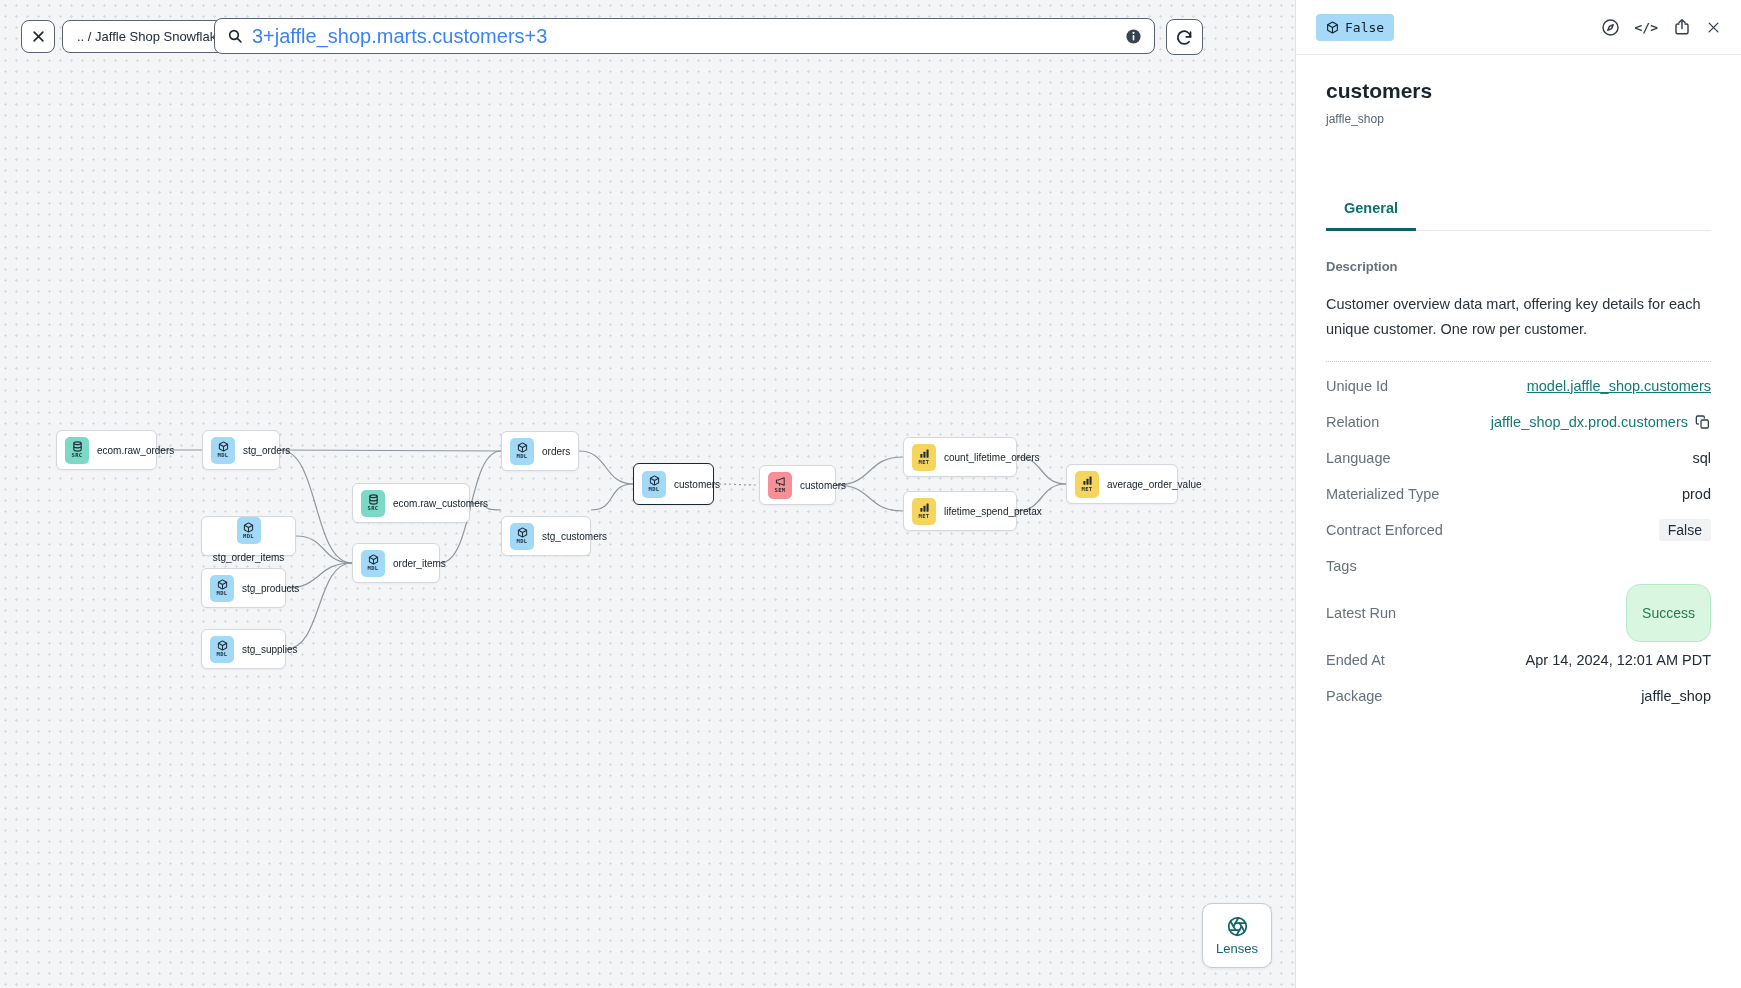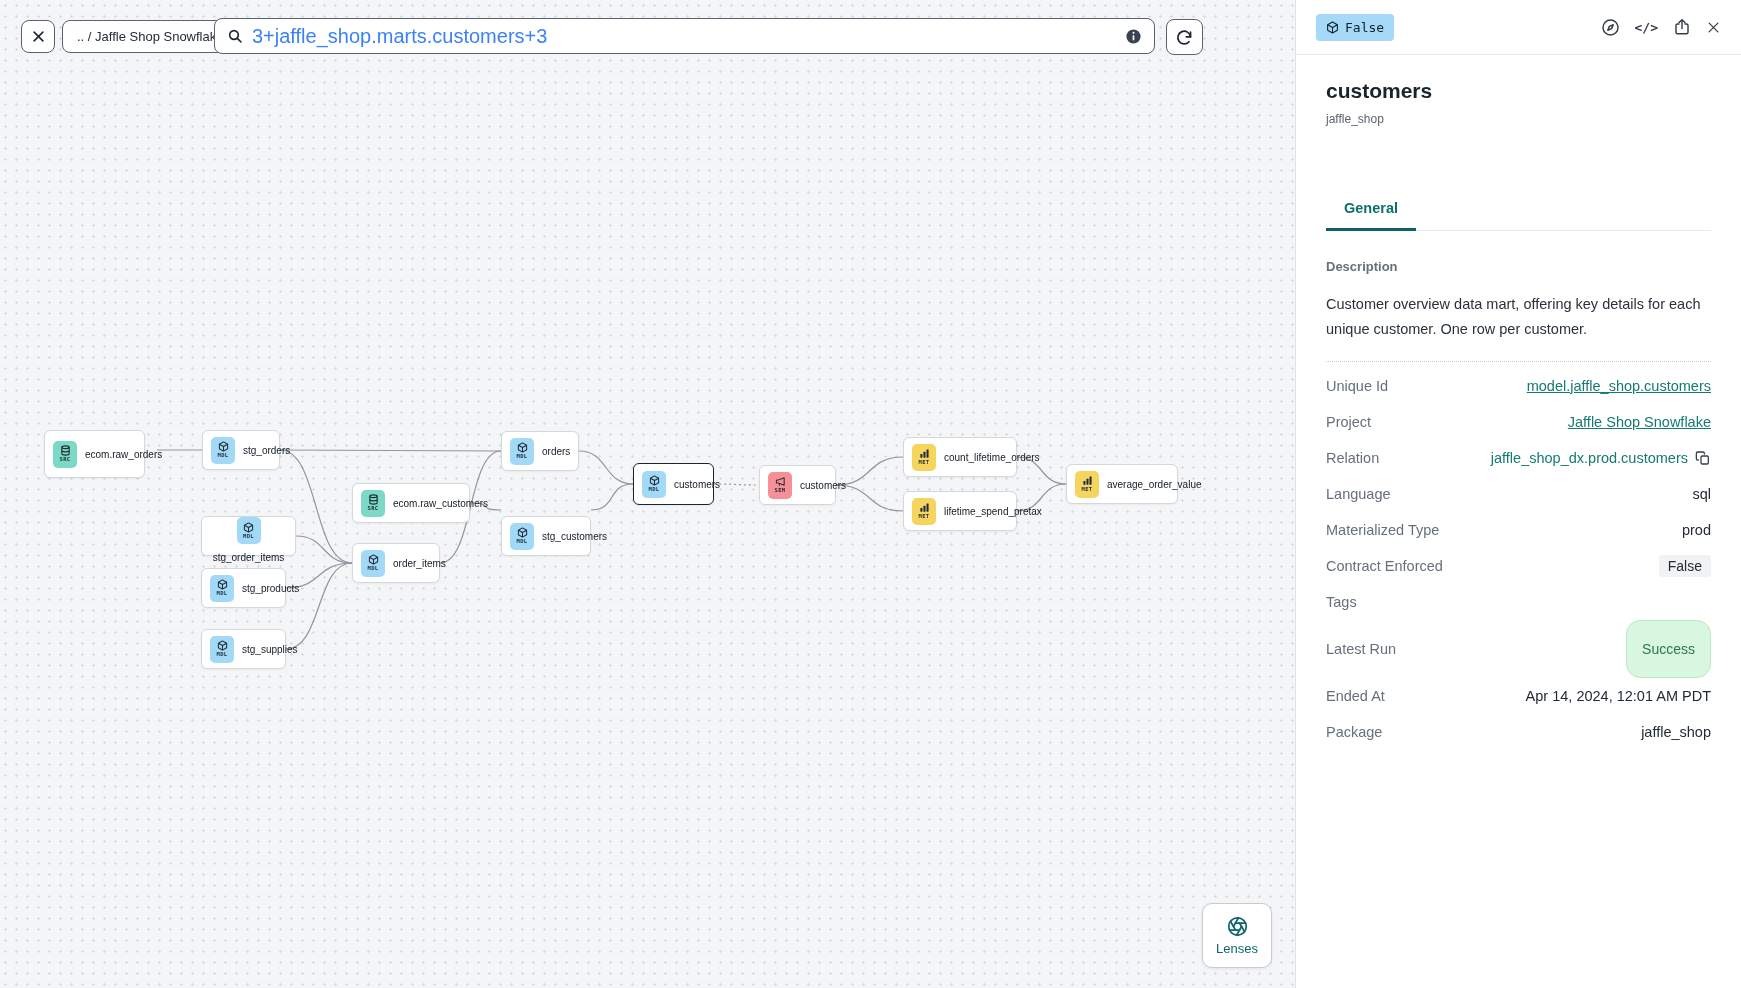--- a/index.html
+++ b/index.html
@@ -91,21 +91,21 @@
         <path d="M440 563 C 473.55 563, 467.45 451, 501 451" fill="none" stroke="#8f969e" stroke-width="1.2"></path>
         <path d="M579 451 C 608.7 451, 603.3 484, 633 484" fill="none" stroke="#8f969e" stroke-width="1.2"></path>
         <path d="M591 510 C 617 510, 607 484, 633 484" fill="none" stroke="#8f969e" stroke-width="1.2"></path>
         <path d="M714 484 C 740 484, 733 485, 759 485" fill="none" stroke="#8f969e" stroke-width="1.2" stroke-dasharray="2 3"></path>
         <path d="M836 485 C 872.85 485, 866.15 457, 903 457" fill="none" stroke="#8f969e" stroke-width="1.2"></path>
         <path d="M836 485 C 872.85 485, 866.15 511, 903 511" fill="none" stroke="#8f969e" stroke-width="1.2"></path>
         <path d="M1017 457 C 1043.95 457, 1039.05 484, 1066 484" fill="none" stroke="#8f969e" stroke-width="1.2"></path>
         <path d="M1017 511 C 1043.95 511, 1039.05 484, 1066 484" fill="none" stroke="#8f969e" stroke-width="1.2"></path>
       </svg>
     <div id="nodes-layer">
-        <div class="node" style="left: 44px; top: 430px; width: 101px; height: 48px;">
+        <div class="node" style="left: 56px; top: 430px; width: 101px; height: 40px;">
           <span class="chip" style="background:#7cd9c5">
             <svg width="11" height="11" viewBox="0 0 24 24" fill="none" stroke="#1e2a36" stroke-width="2.4">
               <ellipse cx="12" cy="5" rx="8" ry="3"></ellipse>
               <path d="M4 5v14c0 1.7 3.6 3 8 3s8-1.3 8-3V5"></path>
               <path d="M4 12c0 1.7 3.6 3 8 3s8-1.3 8-3"></path>
             </svg>
             <span class="chip-code">SRC</span>
           </span>
           <span class="node-label">ecom.raw_orders</span>
         </div>
@@ -333,26 +333,20 @@
       <div class="dot-sep"></div>
 
       <div class="rows" id="detail-rows">
           <div class="row">
             <span class="row-label">Unique Id</span>
             <span class="row-value">
               <a href="#">model.jaffle_shop.customers</a>
             </span>
           </div>
           <div class="row">
-            <span class="row-label">Project</span>
-            <span class="row-value">
-              <a href="#">Jaffle Shop Snowflake</a>
-            </span>
-          </div>
-          <div class="row">
             <span class="row-label">Relation</span>
             <span class="row-value">
               <span class="teal">jaffle_shop_dx.prod.customers</span>
               <span class="copy-btn">
                 <svg width="16" height="16" viewBox="0 0 24 24" fill="none" stroke="currentColor" stroke-width="1.9" stroke-linecap="round" stroke-linejoin="round">
                   <rect x="9" y="9" width="11" height="12" rx="2"></rect>
                   <path d="M5 15H4a2 2 0 0 1-2-2V5a2 2 0 0 1 2-2h8a2 2 0 0 1 2 2v1"></path>
                 </svg>
               </span>
             </span>

